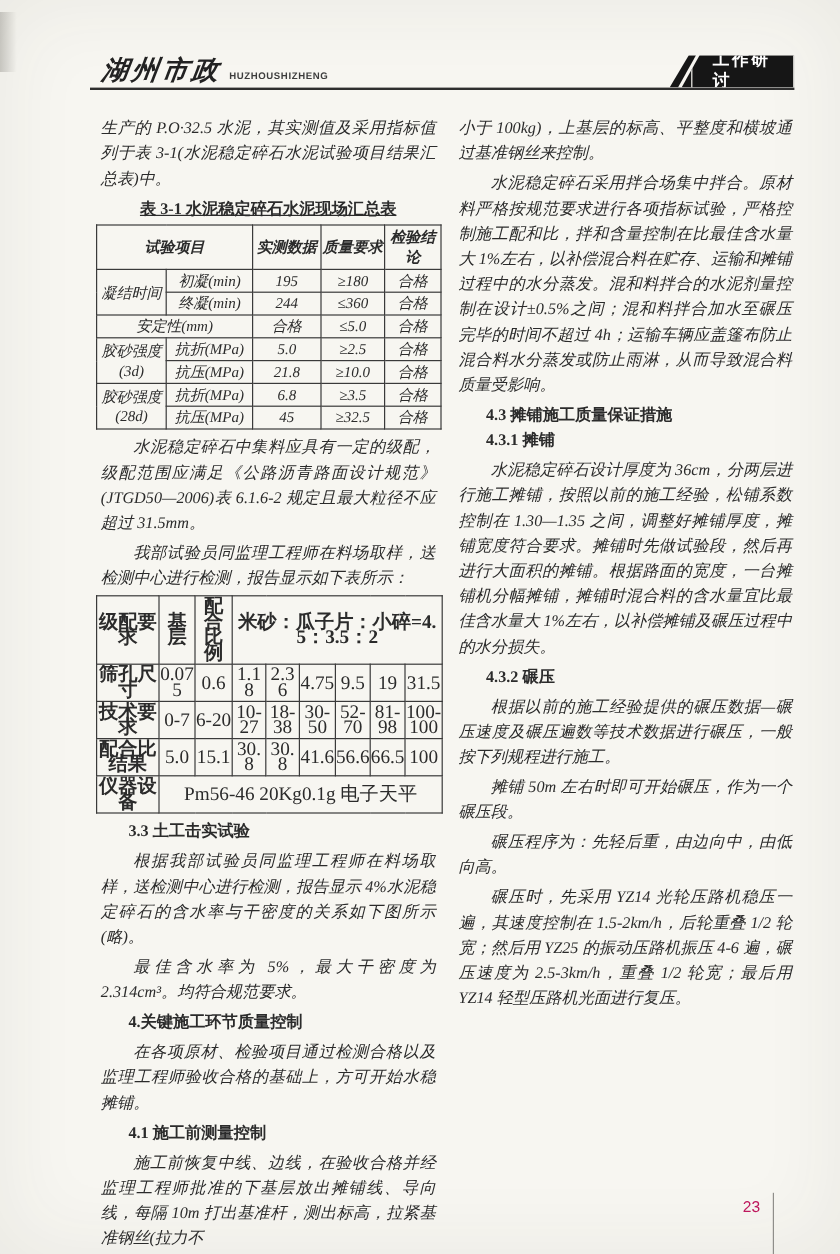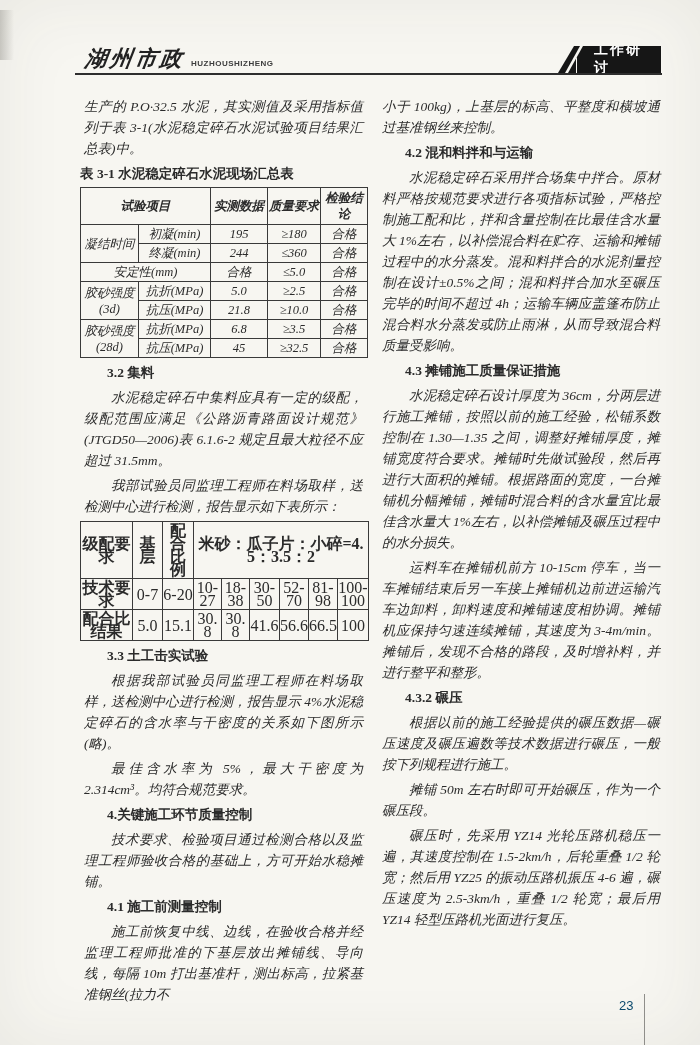--- a/index.html
+++ b/index.html
@@ -24,33 +24,33 @@
   .badge-body{position:absolute;left:10px;top:0;right:0;height:27px;background:#161616;
     clip-path:polygon(15px 0,100% 0,100% 100%,0 100%);display:flex;align-items:center;justify-content:center;}
   .badge-label{color:#fff;font-family:"Liberation Sans",sans-serif;font-weight:700;
     font-size:14px;letter-spacing:2px;border:1px solid #f7f6f1;padding:1px 5px 2px 17px;margin-left:8px;}
   
   .columns{position:absolute;top:92px;left:80px;width:584px;display:flex;gap:11px;}
   .col{width:287px;font-size:13.5px;line-height:21px;text-align:justify;}
   p{margin:4px;text-indent:2em;font-style:italic;}
   p.cont{text-indent:0;}
   .hd{font-weight:700;text-indent:2em;line-height:21px;}
-  .tbl-caption{font-weight:700;text-indent:0;line-height:21px;}
+  .tbl-caption{font-weight:700;text-align:center;text-indent:0;line-height:21px;text-decoration:underline;}
   
   table{border-collapse:collapse;table-layout:fixed;margin:3px auto 4px auto;}
   td,th{border:1px solid #3a3a3a;text-align:center;vertical-align:middle;
     padding:1px 1px;overflow:hidden;}
   .t1{width:287px;font-size:12.5px;line-height:16px;font-style:italic;}
   .t1 th{font-weight:700;padding:2px 1px;}
   
   .t2{width:288px;font-size:16px;line-height:13px;}
   .t2 td{word-break:break-all;padding:2px 0;}
   .t2 .lab{font-weight:700;}
   
-  .page-number{position:absolute;left:619px;top:998px;font-size:13px;color:#0c4a6e;
+  .page-number{position:absolute;left:619px;top:998px;font-size:13px;color:#be185d;
     font-family:"Liberation Sans",sans-serif;}
   .page-edge{position:absolute;left:644px;top:994px;width:1px;height:51px;background:#8f8e8a;}
 </style>
 </head>
 <body>
 
 <div class="scan-smudge"></div>
 
 <div class="header">
   <div class="logo">
@@ -128,21 +128,20 @@
       </tr>
       <tr>
         <td>抗压(MPa)</td>
         <td>45</td>
         <td>≥32.5</td>
         <td>合格</td>
       </tr>
     </tbody>
       </table>
 
-    <div class="hd">3.2 集料</div>
     <p>水泥稳定碎石中集料应具有一定的级配，级配范围应满足《公路沥青路面设计规范》(JTGD50—2006)表 6.1.6-2 规定且最大粒径不应超过 31.5mm。</p>
     <p>我部试验员同监理工程师在料场取样，送检测中心进行检测，报告显示如下表所示：</p>
 
     <table class="t2">
       <colgroup>
           <col style="width:52px">
           <col style="width:30px">
           <col style="width:31px">
           <col style="width:28px">
           <col style="width:28px">
@@ -152,20 +151,31 @@
           <col style="width:31px">
         </colgroup>
       <tbody>
           <tr>
         <td class="lab">级配要求</td>
         <td class="lab">基层</td>
         <td class="lab">配合比例</td>
         <td class="lab" colspan="6">米砂：瓜子片：小碎=4.5：3.5：2</td>
       </tr>
       <tr>
+        <td class="lab">筛孔尺寸</td>
+        <td>0.075</td>
+        <td>0.6</td>
+        <td>1.18</td>
+        <td>2.36</td>
+        <td>4.75</td>
+        <td>9.5</td>
+        <td>19</td>
+        <td>31.5</td>
+      </tr>
+      <tr>
         <td class="lab">技术要求</td>
         <td>0-7</td>
         <td>6-20</td>
         <td>10-27</td>
         <td>18-38</td>
         <td>30-50</td>
         <td>52-70</td>
         <td>81-98</td>
         <td>100-100</td>
       </tr>
@@ -173,40 +183,44 @@
         <td class="lab">配合比结果</td>
         <td>5.0</td>
         <td>15.1</td>
         <td>30.8</td>
         <td>30.8</td>
         <td>41.6</td>
         <td>56.6</td>
         <td>66.5</td>
         <td>100</td>
       </tr>
+      <tr>
+        <td class="lab">仪器设备</td>
+        <td colspan="8">Pm56-46 20Kg0.1g 电子天平</td>
+      </tr>
     </tbody>
       </table>
 
     <div class="hd">3.3 土工击实试验</div>
     <p>根据我部试验员同监理工程师在料场取样，送检测中心进行检测，报告显示 4%水泥稳定碎石的含水率与干密度的关系如下图所示(略)。</p>
     <p>最佳含水率为 5%，最大干密度为 2.314cm³。均符合规范要求。</p>
     <div class="hd">4.关键施工环节质量控制</div>
-    <p>技术要求、检验项目通过检测合格以及监理工程师验收合格的基础上，方可开始水稳摊铺。</p>
+    <p>在各项原材、检验项目通过检测合格以及监理工程师验收合格的基础上，方可开始水稳摊铺。</p>
     <div class="hd">4.1 施工前测量控制</div>
     <p>施工前恢复中线、边线，在验收合格并经监理工程师批准的下基层放出摊铺线、导向线，每隔 10m 打出基准杆，测出标高，拉紧基准钢丝(拉力不</p>
   </div>
 
   <div class="col">
     <p class="cont">小于 100kg)，上基层的标高、平整度和横坡通过基准钢丝来控制。</p>
-    <div class="hd">4.2 混和料拌和与运输</div>
     <p>水泥稳定碎石采用拌合场集中拌合。原材料严格按规范要求进行各项指标试验，严格控制施工配和比，拌和含量控制在比最佳含水量大 1%左右，以补偿混合料在贮存、运输和摊铺过程中的水分蒸发。混和料拌合的水泥剂量控制在设计±0.5%之间；混和料拌合加水至碾压完毕的时间不超过 4h；运输车辆应盖篷布防止混合料水分蒸发或防止雨淋，从而导致混合料质量受影响。</p>
     <div class="hd">4.3 摊铺施工质量保证措施</div>
+    <div class="hd">4.3.1 摊铺</div>
     <p>水泥稳定碎石设计厚度为 36cm，分两层进行施工摊铺，按照以前的施工经验，松铺系数控制在 1.30—1.35 之间，调整好摊铺厚度，摊铺宽度符合要求。摊铺时先做试验段，然后再进行大面积的摊铺。根据路面的宽度，一台摊铺机分幅摊铺，摊铺时混合料的含水量宜比最佳含水量大 1%左右，以补偿摊铺及碾压过程中的水分损失。</p>
-    <p>运料车在摊铺机前方 10-15cm 停车，当一车摊铺结束后另一车接上摊铺机边前进运输汽车边卸料，卸料速度和摊铺速度相协调。摊铺机应保持匀速连续摊铺，其速度为 3-4m/min。摊铺后，发现不合格的路段，及时增补料，并进行整平和整形。</p>
     <div class="hd">4.3.2 碾压</div>
     <p>根据以前的施工经验提供的碾压数据—碾压速度及碾压遍数等技术数据进行碾压，一般按下列规程进行施工。</p>
     <p>摊铺 50m 左右时即可开始碾压，作为一个碾压段。</p>
+    <p>碾压程序为：先轻后重，由边向中，由低向高。</p>
     <p>碾压时，先采用 YZ14 光轮压路机稳压一遍，其速度控制在 1.5-2km/h，后轮重叠 1/2 轮宽；然后用 YZ25 的振动压路机振压 4-6 遍，碾压速度为 2.5-3km/h，重叠 1/2 轮宽；最后用 YZ14 轻型压路机光面进行复压。</p>
   </div>
 </div>
 
 <div class="page-number">23</div>
 <div class="page-edge"></div>
 
 </body></html>

